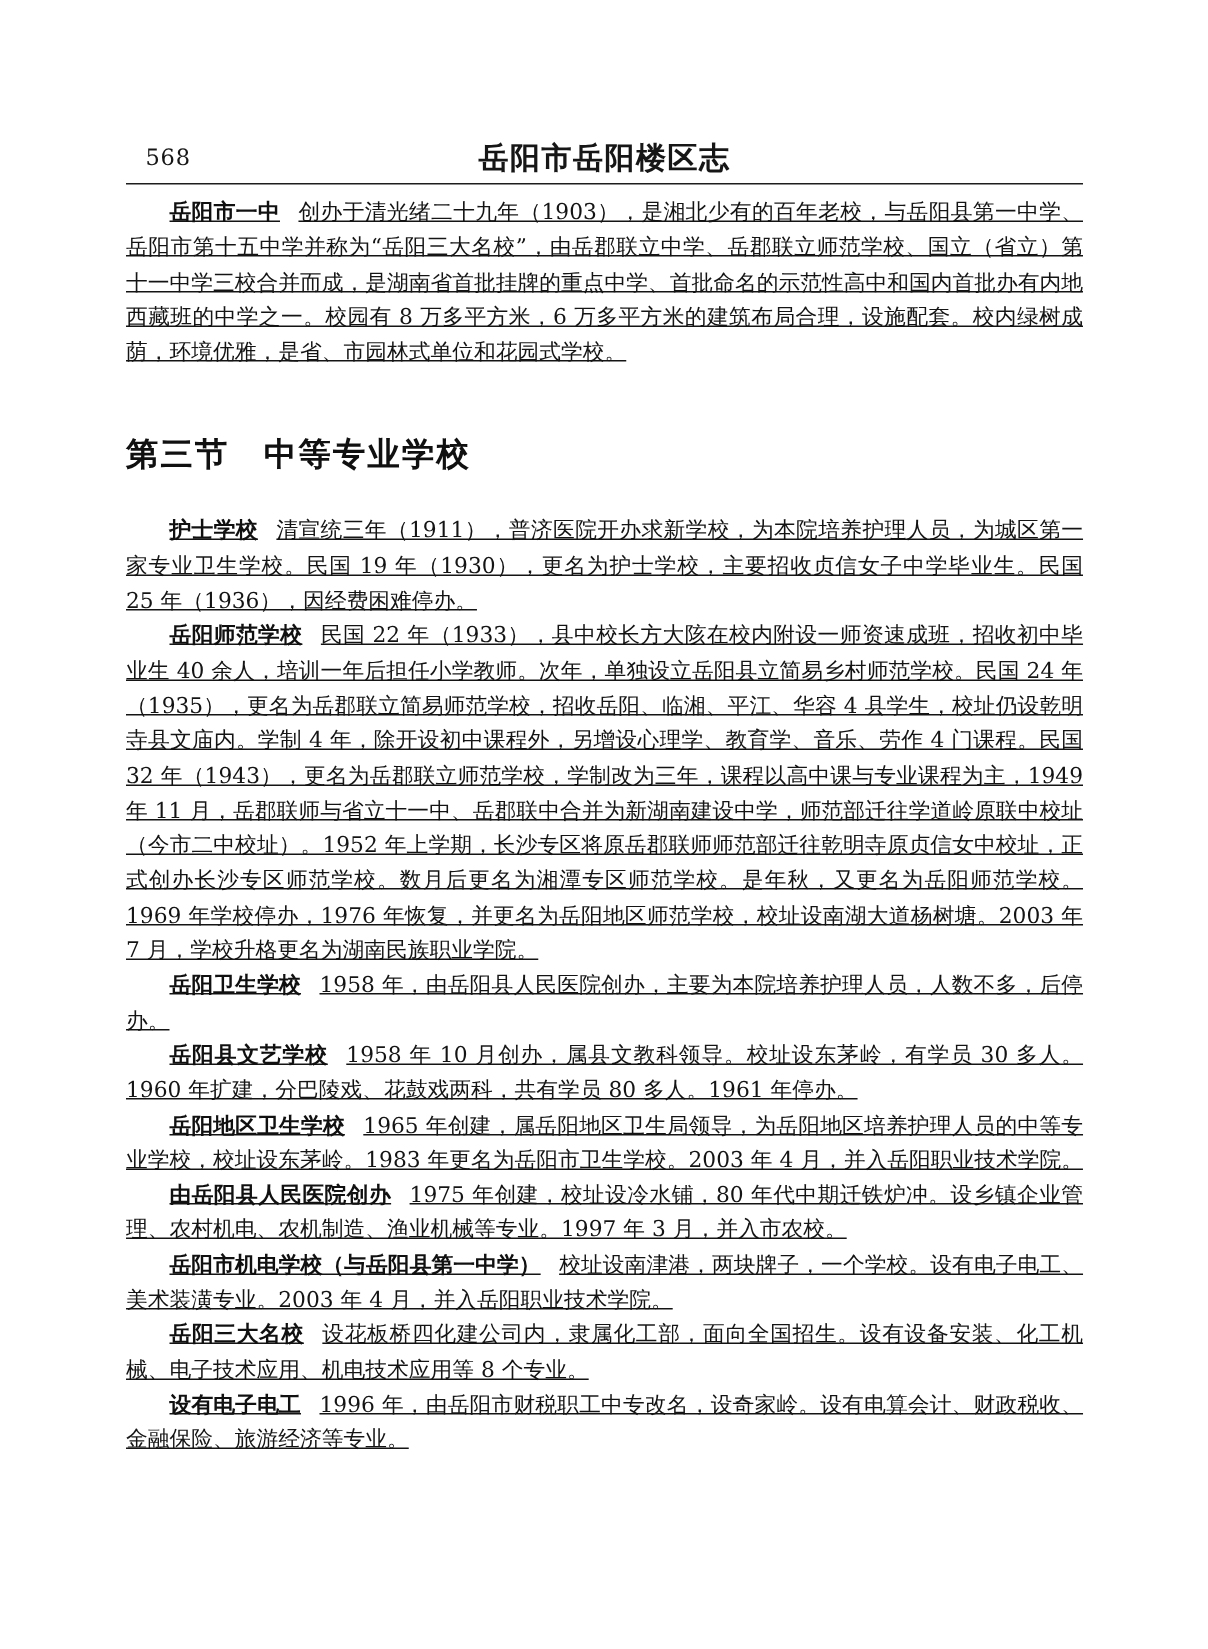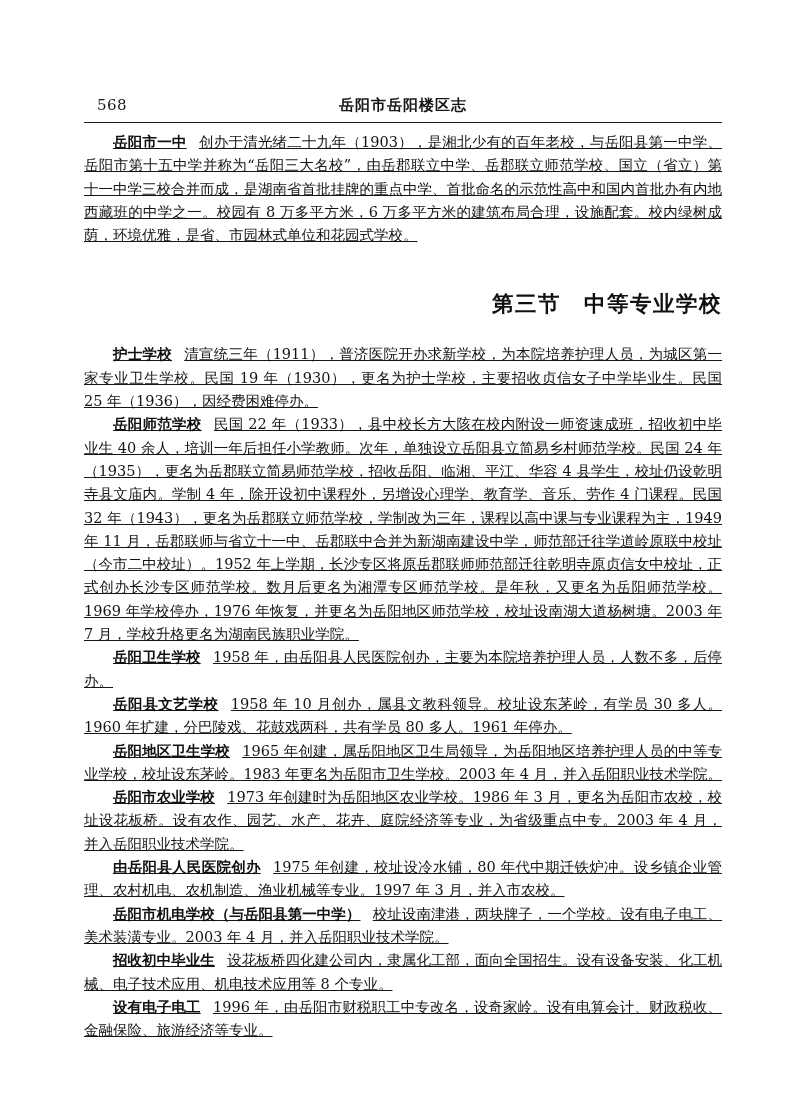--- a/index.html
+++ b/index.html
@@ -30,38 +30,38 @@
     letter-spacing: 0.5px;
     color: #161616;
   }
   .book-title {
     position: absolute;
     left: 0; right: 0;
     top: 0;
     text-align: center;
     font-family: "DejaVu Sans", "Liberation Sans", sans-serif;
     font-weight: 700;
-    font-size: 15px;
+    font-size: 20px;
     letter-spacing: 1px;
     color: #161616;
   }
   .body-text p {
     text-indent: 2em;
     text-align: justify;
     text-decoration: underline;
   }
   .run-in {
     font-family: "DejaVu Sans", "Liberation Sans", sans-serif;
     font-weight: 700;
     font-style: normal;
     margin-right: 0.85em;
     color: #101010;
   }
   .section-title {
-    text-align: right;
+    text-align: left;
     font-family: "DejaVu Sans", "Liberation Sans", sans-serif;
     font-weight: 700;
     font-size: 21.5px;
     line-height: 30px;
     letter-spacing: 1.5px;
     color: #101010;
     margin-top: 42px;
     margin-bottom: 24px;
     text-indent: 0;
   }
@@ -85,25 +85,24 @@
     <p><b class="run-in">护士学校</b><span>清宣统三年（1911），普济医院开办求新学校，为本院培养护理人员，为城区第一家专业卫生学校。民国 19 年（1930），更名为护士学校，主要招收贞信女子中学毕业生。民国 25 年（1936），因经费困难停办。</span></p>
 
     <p><b class="run-in">岳阳师范学校</b><span>民国 22 年（1933），县中校长方大陔在校内附设一师资速成班，招收初中毕业生 40 余人，培训一年后担任小学教师。次年，单独设立岳阳县立简易乡村师范学校。民国 24 年（1935），更名为岳郡联立简易师范学校，招收岳阳、临湘、平江、华容 4 县学生，校址仍设乾明寺县文庙内。学制 4 年，除开设初中课程外，另增设心理学、教育学、音乐、劳作 4 门课程。民国 32 年（1943），更名为岳郡联立师范学校，学制改为三年，课程以高中课与专业课程为主，1949 年 11 月，岳郡联师与省立十一中、岳郡联中合并为新湖南建设中学，师范部迁往学道岭原联中校址（今市二中校址）。1952 年上学期，长沙专区将原岳郡联师师范部迁往乾明寺原贞信女中校址，正式创办长沙专区师范学校。数月后更名为湘潭专区师范学校。是年秋，又更名为岳阳师范学校。1969 年学校停办，1976 年恢复，并更名为岳阳地区师范学校，校址设南湖大道杨树塘。2003 年 7 月，学校升格更名为湖南民族职业学院。</span></p>
 
     <p><b class="run-in">岳阳卫生学校</b><span>1958 年，由岳阳县人民医院创办，主要为本院培养护理人员，人数不多，后停办。</span></p>
 
     <p><b class="run-in">岳阳县文艺学校</b><span>1958 年 10 月创办，属县文教科领导。校址设东茅岭，有学员 30 多人。1960 年扩建，分巴陵戏、花鼓戏两科，共有学员 80 多人。1961 年停办。</span></p>
 
     <p><b class="run-in">岳阳地区卫生学校</b><span>1965 年创建，属岳阳地区卫生局领导，为岳阳地区培养护理人员的中等专业学校，校址设东茅岭。1983 年更名为岳阳市卫生学校。2003 年 4 月，并入岳阳职业技术学院。</span></p>
 
-    <p><b class="run-in">岳阳市农业学校</b><span>1973 年创建时为岳阳地区农业学校。1986 年 3 月，更名为岳阳市农校，校址设花板桥。设有农作、园艺、水产、花卉、庭院经济等专业，为省级重点中专。2003 年 4 月，并入岳阳职业技术学院。</span></p>
 
     <p><b class="run-in">由岳阳县人民医院创办</b><span>1975 年创建，校址设冷水铺，80 年代中期迁铁炉冲。设乡镇企业管理、农村机电、农机制造、渔业机械等专业。1997 年 3 月，并入市农校。</span></p>
 
     <p><b class="run-in">岳阳市机电学校（与岳阳县第一中学）</b><span>校址设南津港，两块牌子，一个学校。设有电子电工、美术装潢专业。2003 年 4 月，并入岳阳职业技术学院。</span></p>
 
-    <p><b class="run-in">招收初中毕业生</b><span>设花板桥四化建公司内，隶属化工部，面向全国招生。设有设备安装、化工机械、电子技术应用、机电技术应用等 8 个专业。</span></p>
+    <p><b class="run-in">岳阳三大名校</b><span>设花板桥四化建公司内，隶属化工部，面向全国招生。设有设备安装、化工机械、电子技术应用、机电技术应用等 8 个专业。</span></p>
 
     <p><b class="run-in">设有电子电工</b><span>1996 年，由岳阳市财税职工中专改名，设奇家岭。设有电算会计、财政税收、金融保险、旅游经济等专业。</span></p>
 
 
   </div>
 </div>
 
 </body></html>

